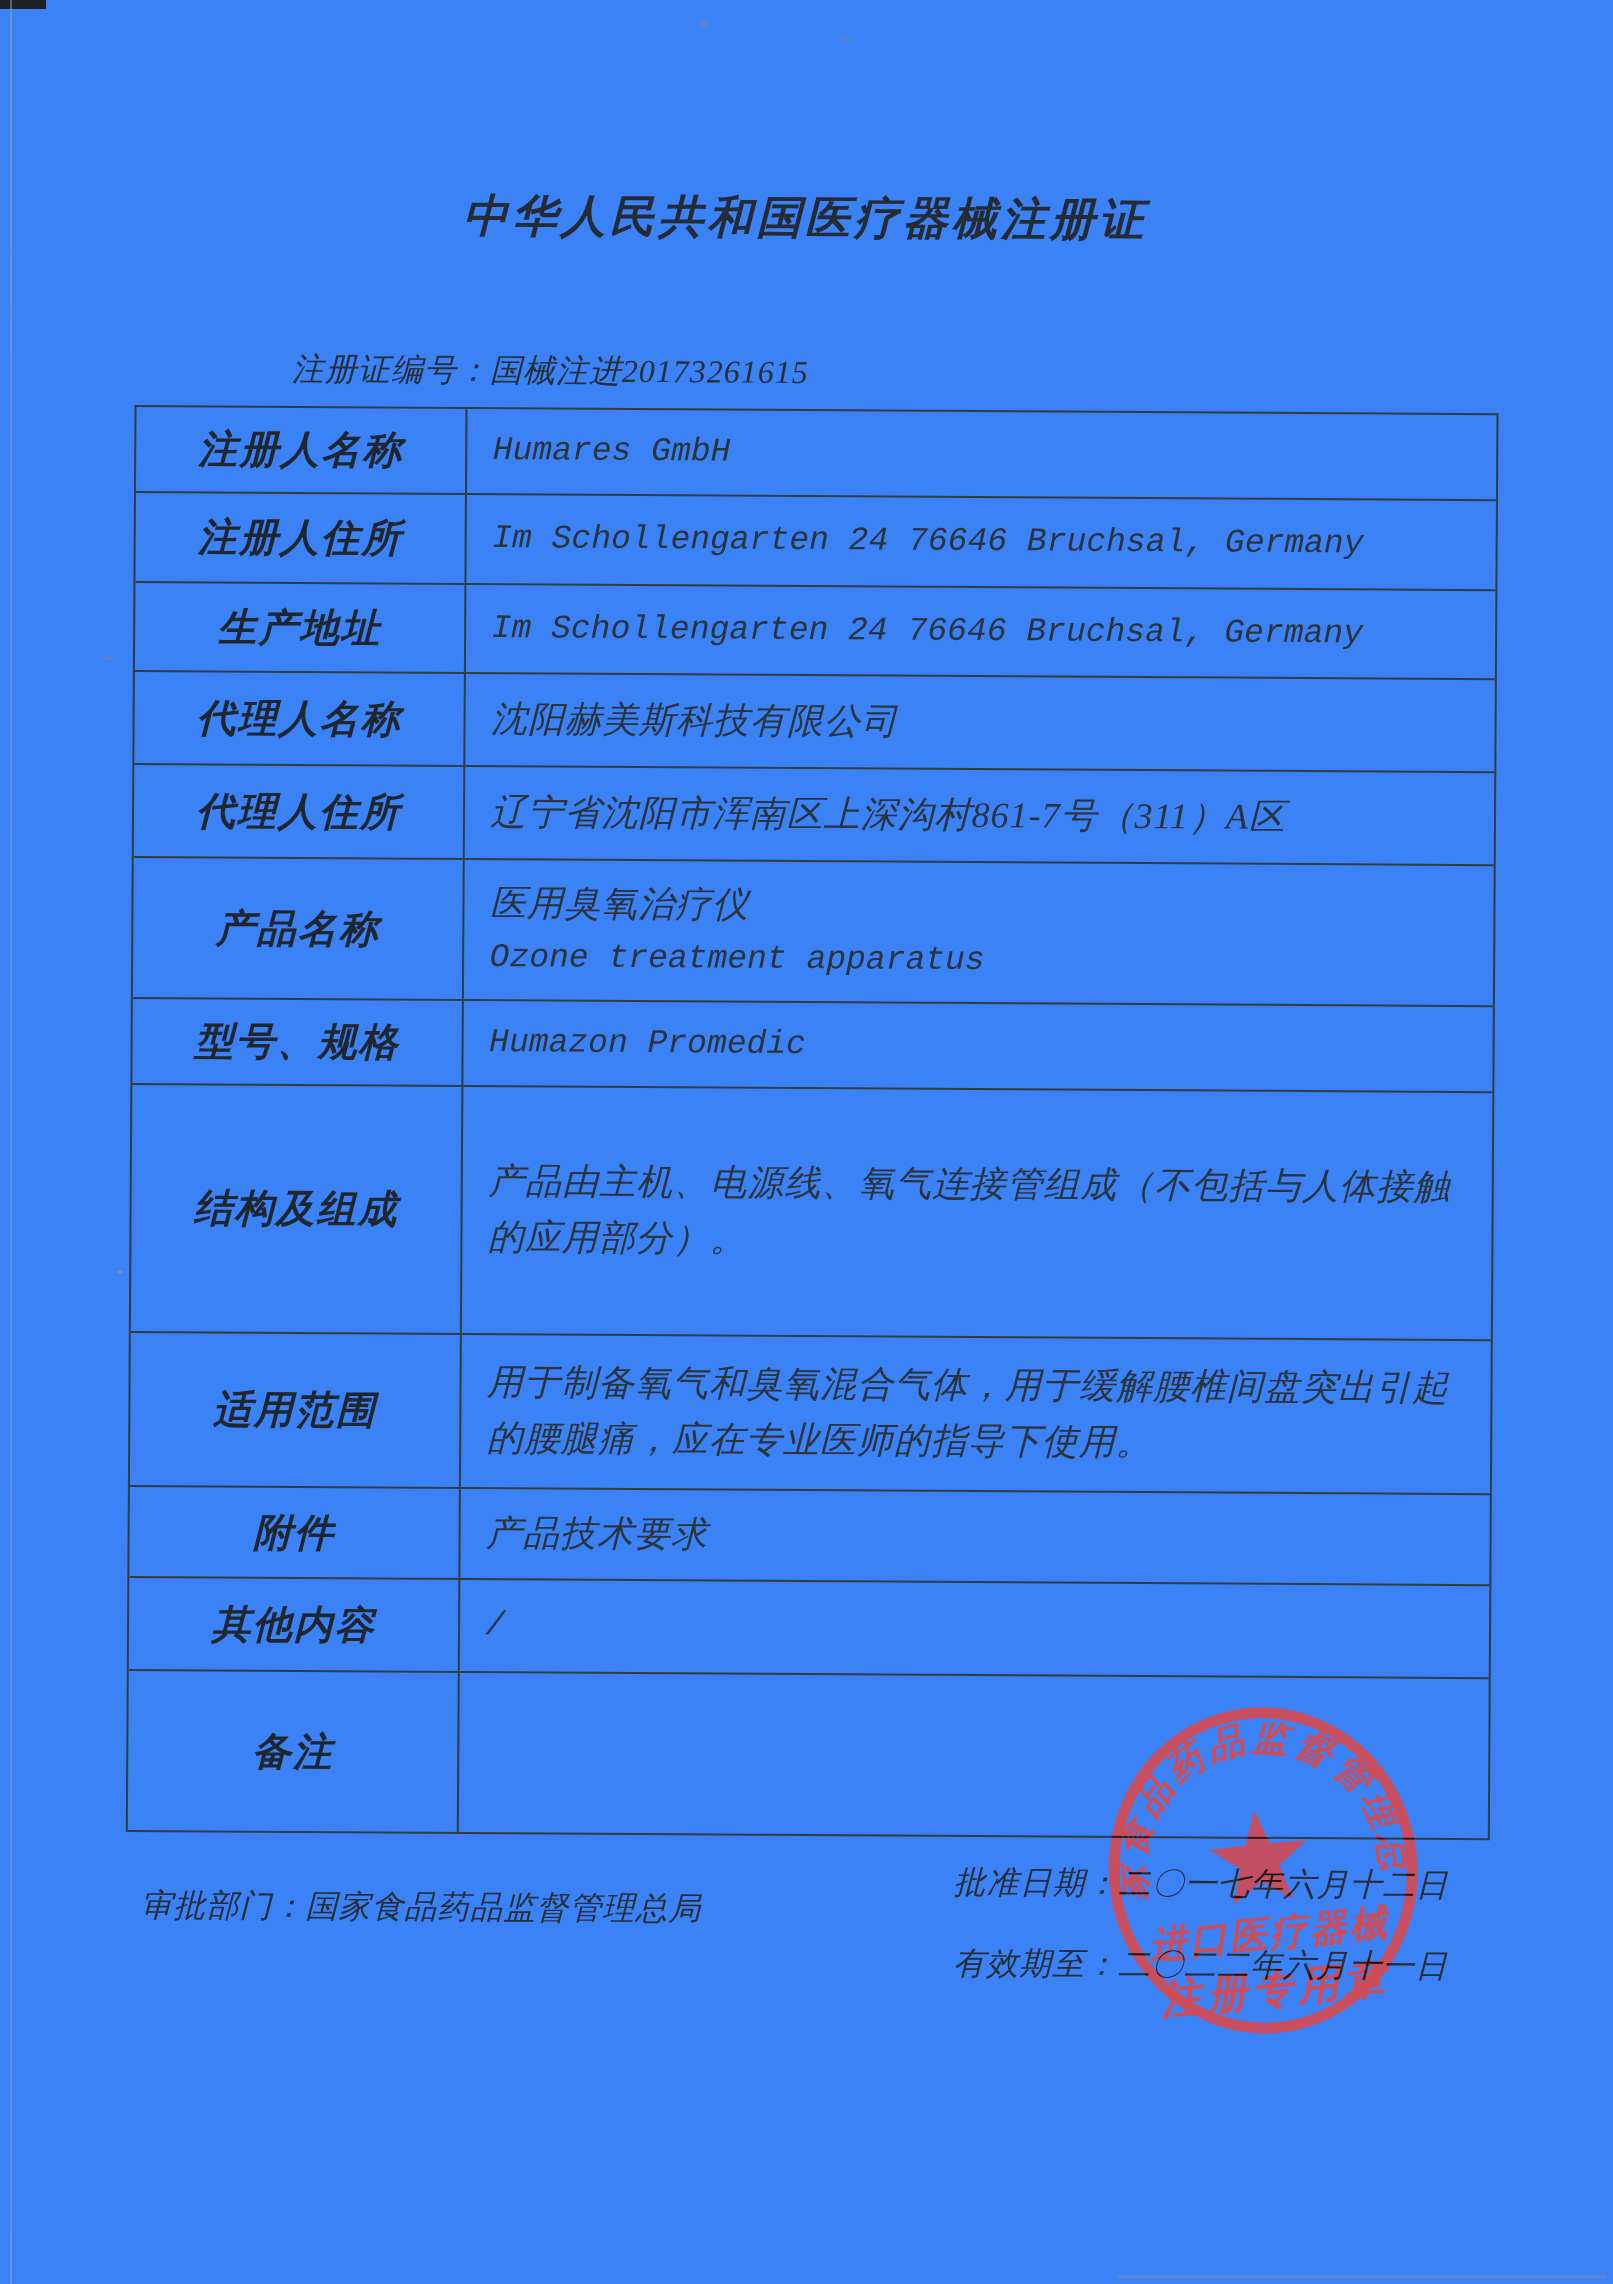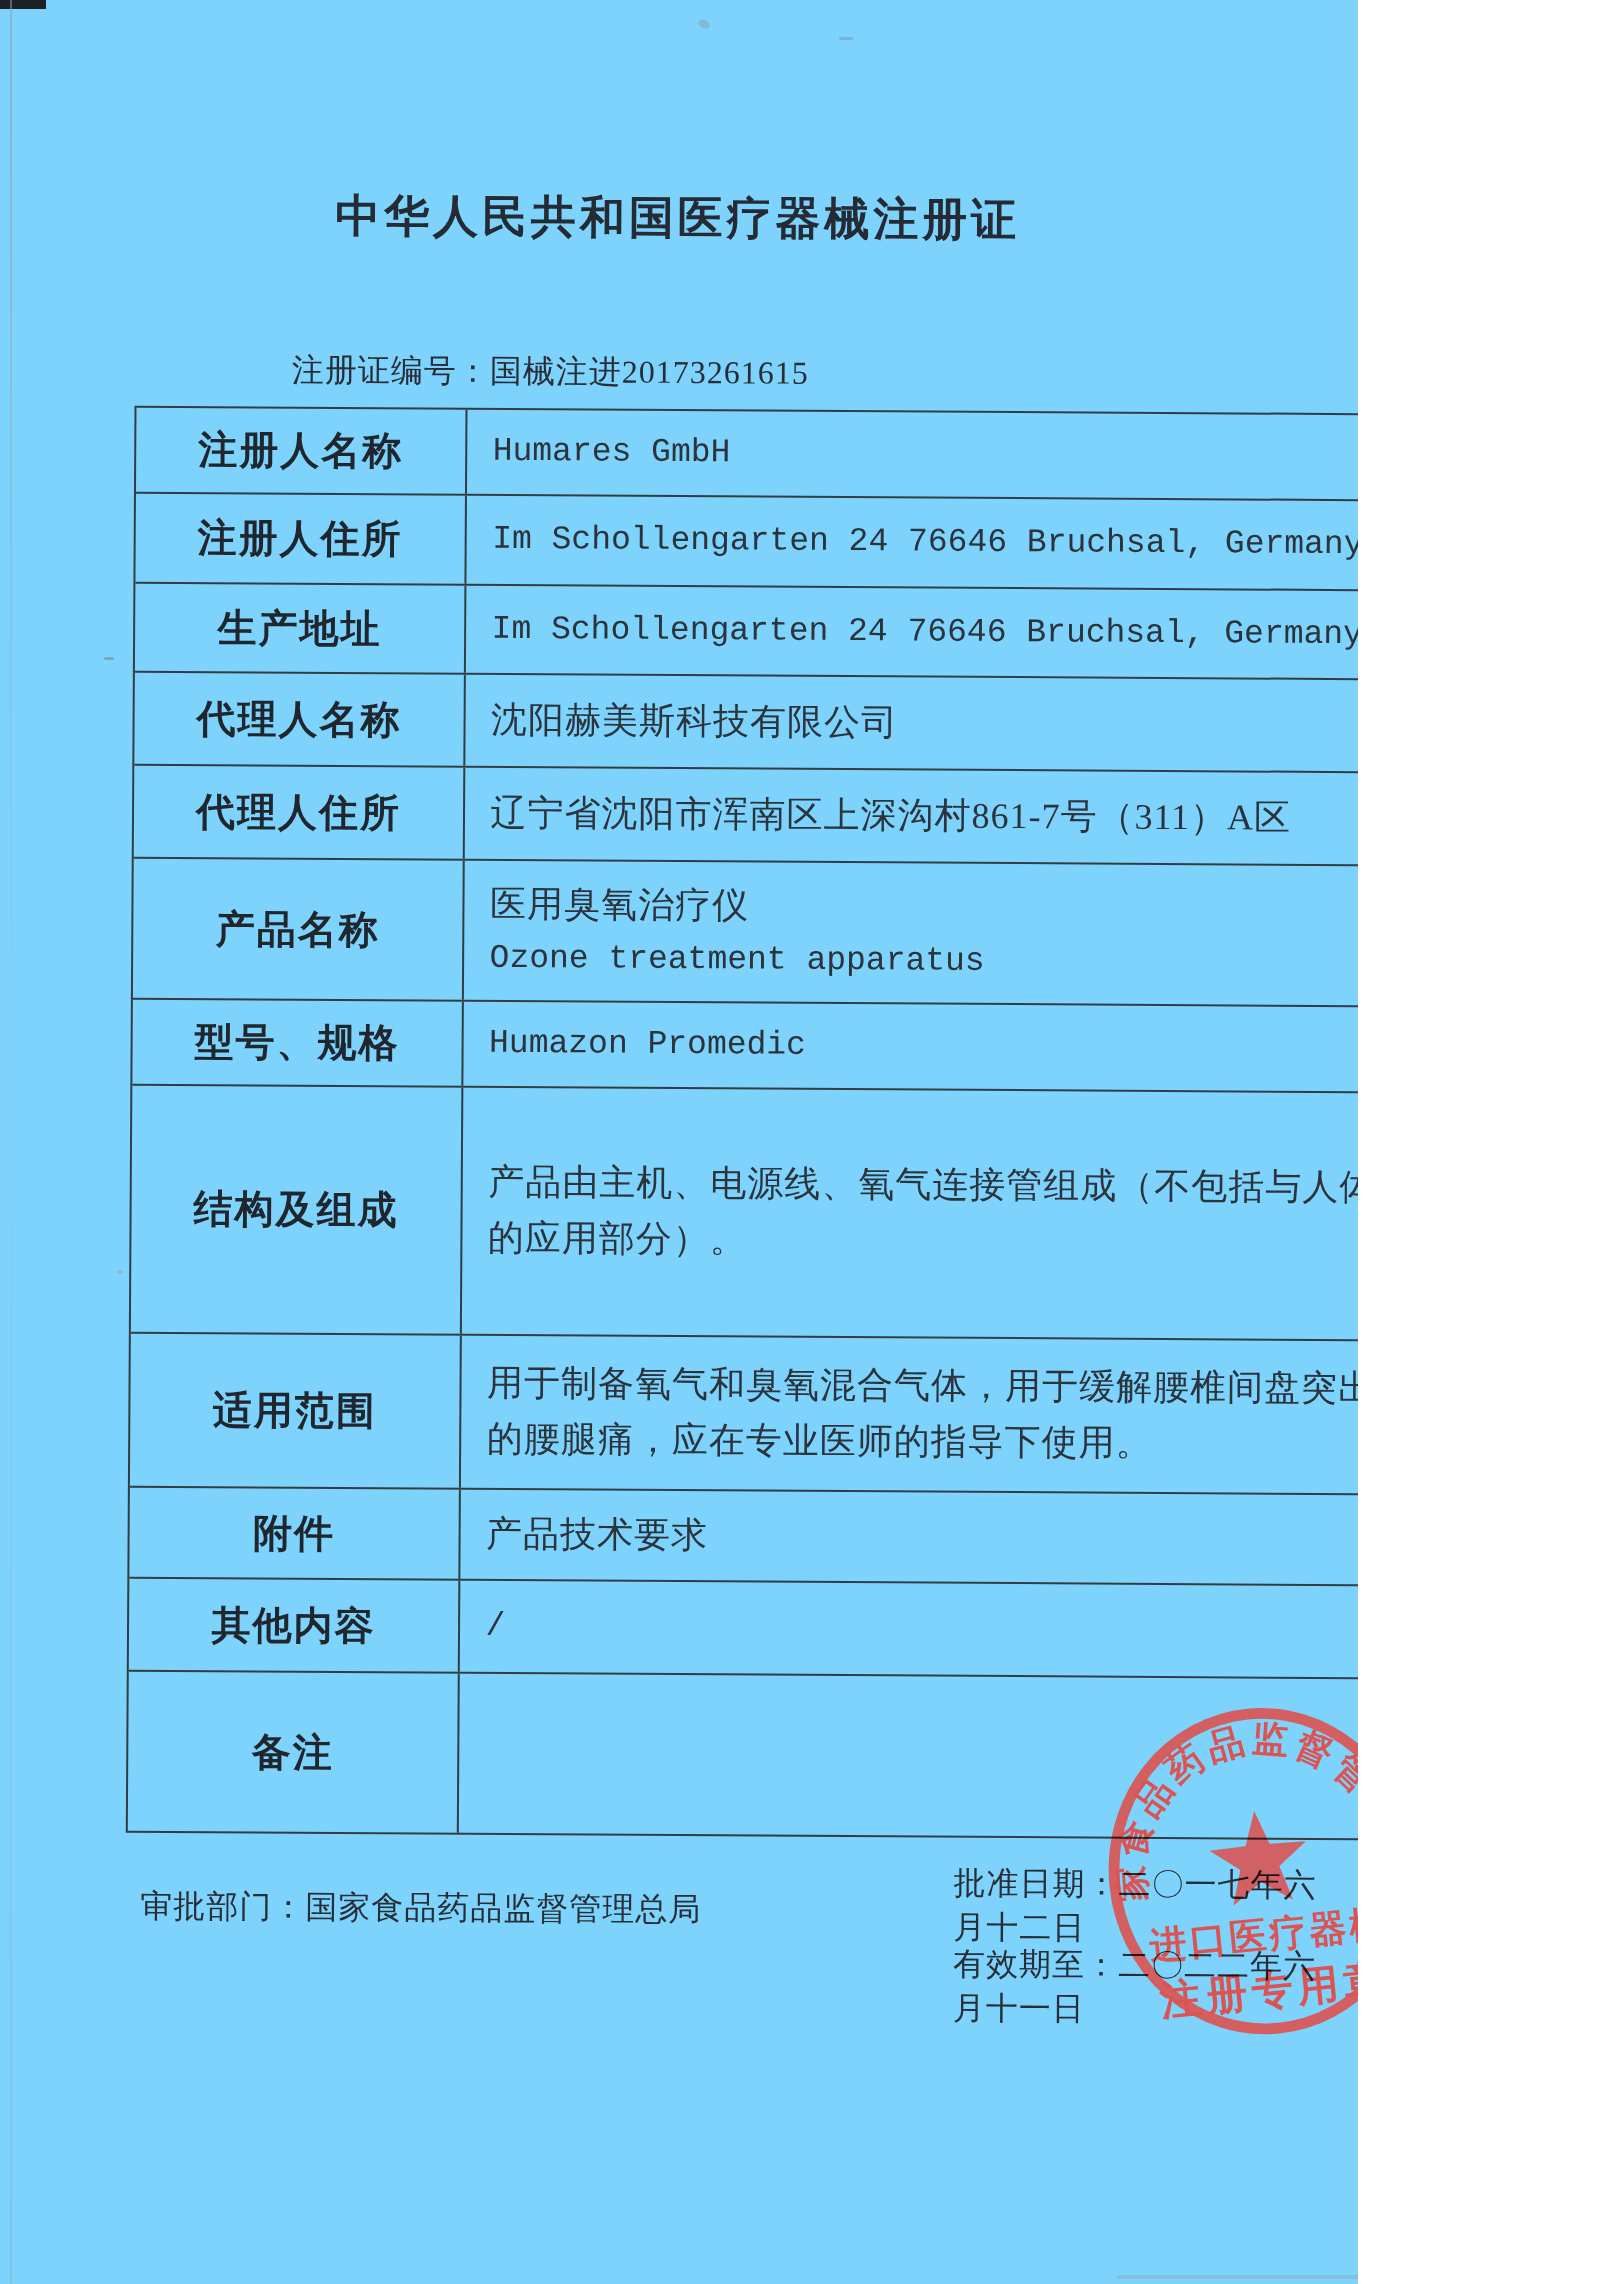--- a/index.html
+++ b/index.html
@@ -4,25 +4,26 @@
 <style>
   :root{
     --ink:#262d36;
     --ink-soft:#2b333d;
     --border:#333c43;
     --seal-red:#e8423b;
   }
   html,body{margin:0;padding:0;background:#ffffff;}
   .page{
     position:relative;
-    width:1358px;height:2285px;
-    background:#7dd3fc;
+    width:1613px;height:2285px;
+    background:#3b82f6;
     overflow:hidden;
     font-family:"Liberation Serif","DejaVu Serif",serif;
     color:var(--ink);
+    font-style:italic;
   }
   .doc{
     position:absolute;inset:0;
     transform:rotate(0.35deg);
     transform-origin:50% 0;
   }
   .title{
     position:absolute;top:188px;left:0;width:100%;
     text-align:center;
     font-size:45px;font-weight:700;letter-spacing:3.9px;

